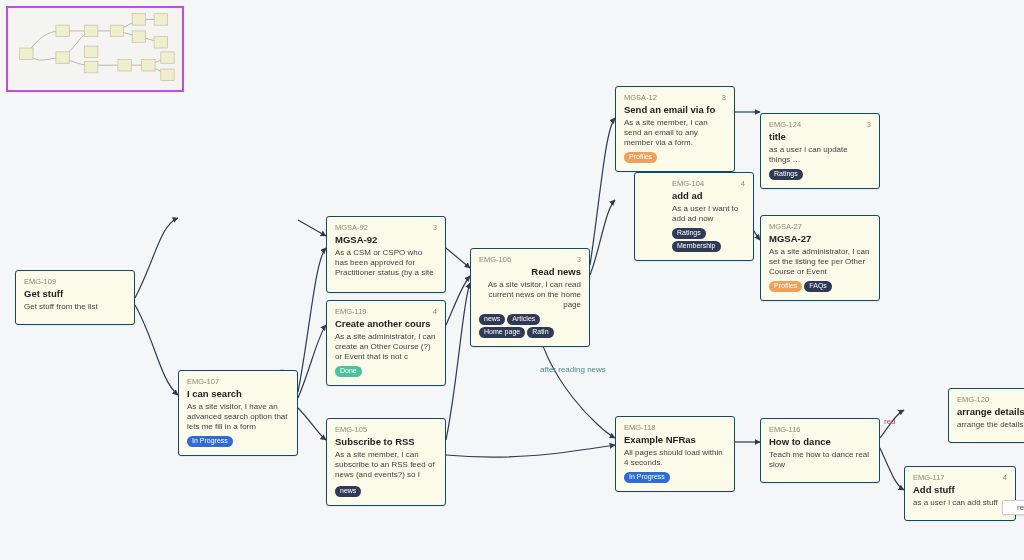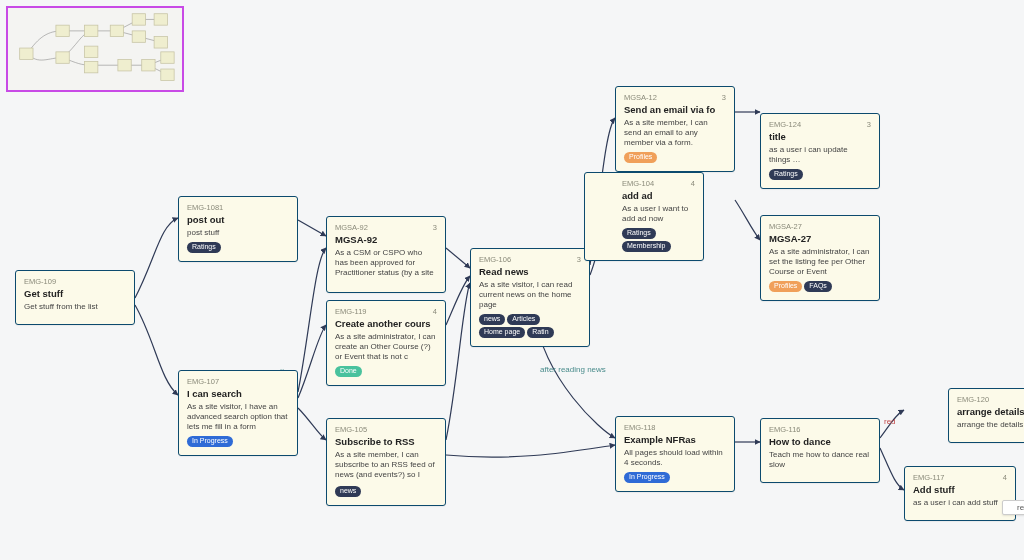--- a/index.html
+++ b/index.html
@@ -191,31 +191,20 @@
 
   <div class="card" style="left:15px; top:270px; width:120px;">
     <div class="id-row">
         <span>EMG-109</span>
         <span></span>
       </div>
     <div class="title">Get stuff</div>
     <div class="desc">Get stuff from the list</div>
   </div>
 
-  <div class="card" style="left:178px; top:196px;">
-    <div class="id-row">
-        <span>EMG-1081</span>
-        <span></span>
-      </div>
-    <div class="title">post out</div>
-    <div class="desc">post stuff</div>
-    <div class="tags">
-        <span class="tag tag-navy">Ratings</span>
-      </div>
-  </div>
 
   <div class="card" style="left:178px; top:370px;">
     <div class="id-row">
         <span>EMG-107</span>
         <span></span>
       </div>
     <div class="title">I can search</div>
     <div class="desc">As a site visitor, I have an advanced search option that lets me fill in a form</div>
     <div class="tags">
         <span class="tag tag-blue">In Progress</span>
@@ -248,21 +237,21 @@
         <span>EMG-105</span>
         <span></span>
       </div>
     <div class="title">Subscribe to RSS</div>
     <div class="desc">As a site member, I can subscribe to an RSS feed of news (and events?) so I rema</div>
     <div class="tags">
         <span class="tag tag-navy">news</span>
       </div>
   </div>
 
-  <div class="card" style="left:470px; top:248px;">
+  <div class="card" style="left:470px; top:248px;text-align:right;">
     <div class="id-row">
         <span>EMG-106</span>
         <span>3</span>
       </div>
     <div class="title">Read news</div>
     <div class="desc">As a site visitor, I can read current news on the home page</div>
     <div class="tags">
         <span class="tag tag-navy">news</span>
         <span class="tag tag-navy">Articles</span>
         <span class="tag tag-navy">Home page</span>
@@ -275,21 +264,21 @@
         <span>MGSA-12</span>
         <span>3</span>
       </div>
     <div class="title">Send an email via fo</div>
     <div class="desc">As a site member, I can send an email to any member via a form.</div>
     <div class="tags">
         <span class="tag tag-orange">Profiles</span>
       </div>
   </div>
 
-  <div class="card" style="left:584px; top:172px;padding-left:37px;">
+  <div class="card" style="left:634px; top:172px;padding-left:37px;">
     <div class="id-row">
         <span>EMG-104</span>
         <span>4</span>
       </div>
     <div class="title">add ad</div>
     <div class="desc">As a user I want to add ad now</div>
     <div class="tags">
         <span class="tag tag-navy">Ratings</span>
         <span class="tag tag-navy">Membership</span>
       </div>

